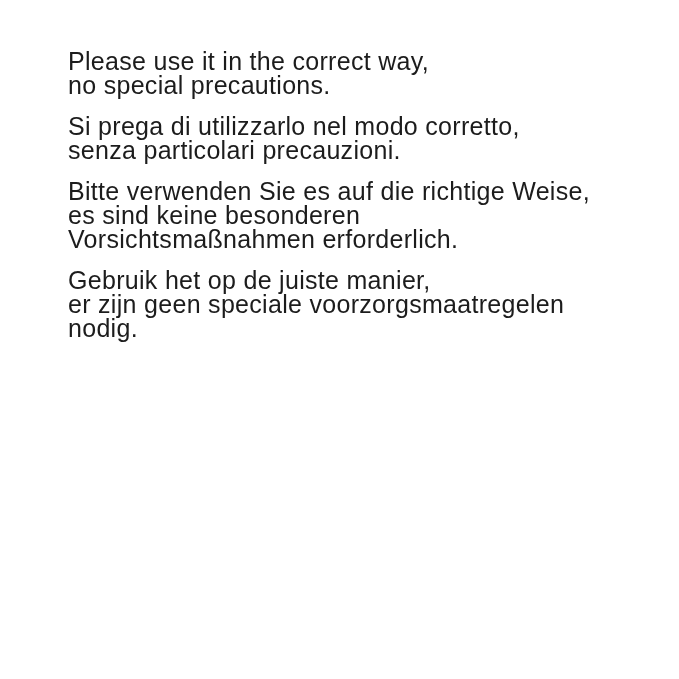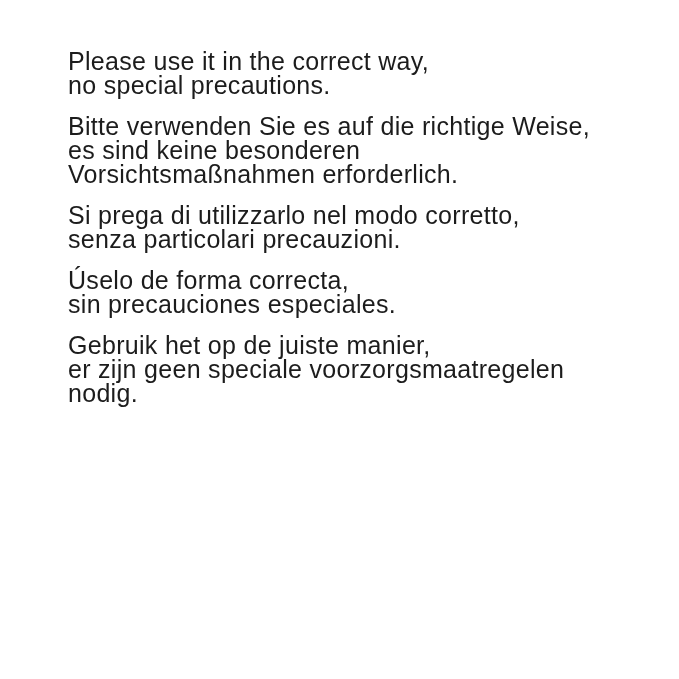--- a/index.html
+++ b/index.html
@@ -31,27 +31,25 @@
   .ic-tidyman{left:562px;top:513px; width:84px;  height:113px;}
 </style>
 </head>
 <body>
 
 <div class="page">
 
   <div class="text-block">
     <p>Please use it in the correct way,
 no special precautions.</p>
+    <p>Si prega di utilizzarlo nel modo corretto,
+senza particolari precauzioni.</p>
     <p>Bitte verwenden Sie es auf die richtige Weise,
 es sind keine besonderen
 Vorsichtsmaßnahmen erforderlich.</p>
-    <p>Si prega di utilizzarlo nel modo corretto,
-senza particolari precauzioni.</p>
-    <p>Úselo de forma correcta,
-sin precauciones especiales.</p>
     <p>Gebruik het op de juiste manier,
 er zijn geen speciale voorzorgsmaatregelen
 nodig.</p>
   </div>
 
   <div class="icon ic-book">
     <svg viewBox="0 0 100 112" xmlns="http://www.w3.org/2000/svg">
       <g fill="none" stroke="#1a1a1a" stroke-width="3" stroke-linecap="round">
         <path d="M4,20 L4,88"></path>
         <path d="M44,6 L9,19"></path>

